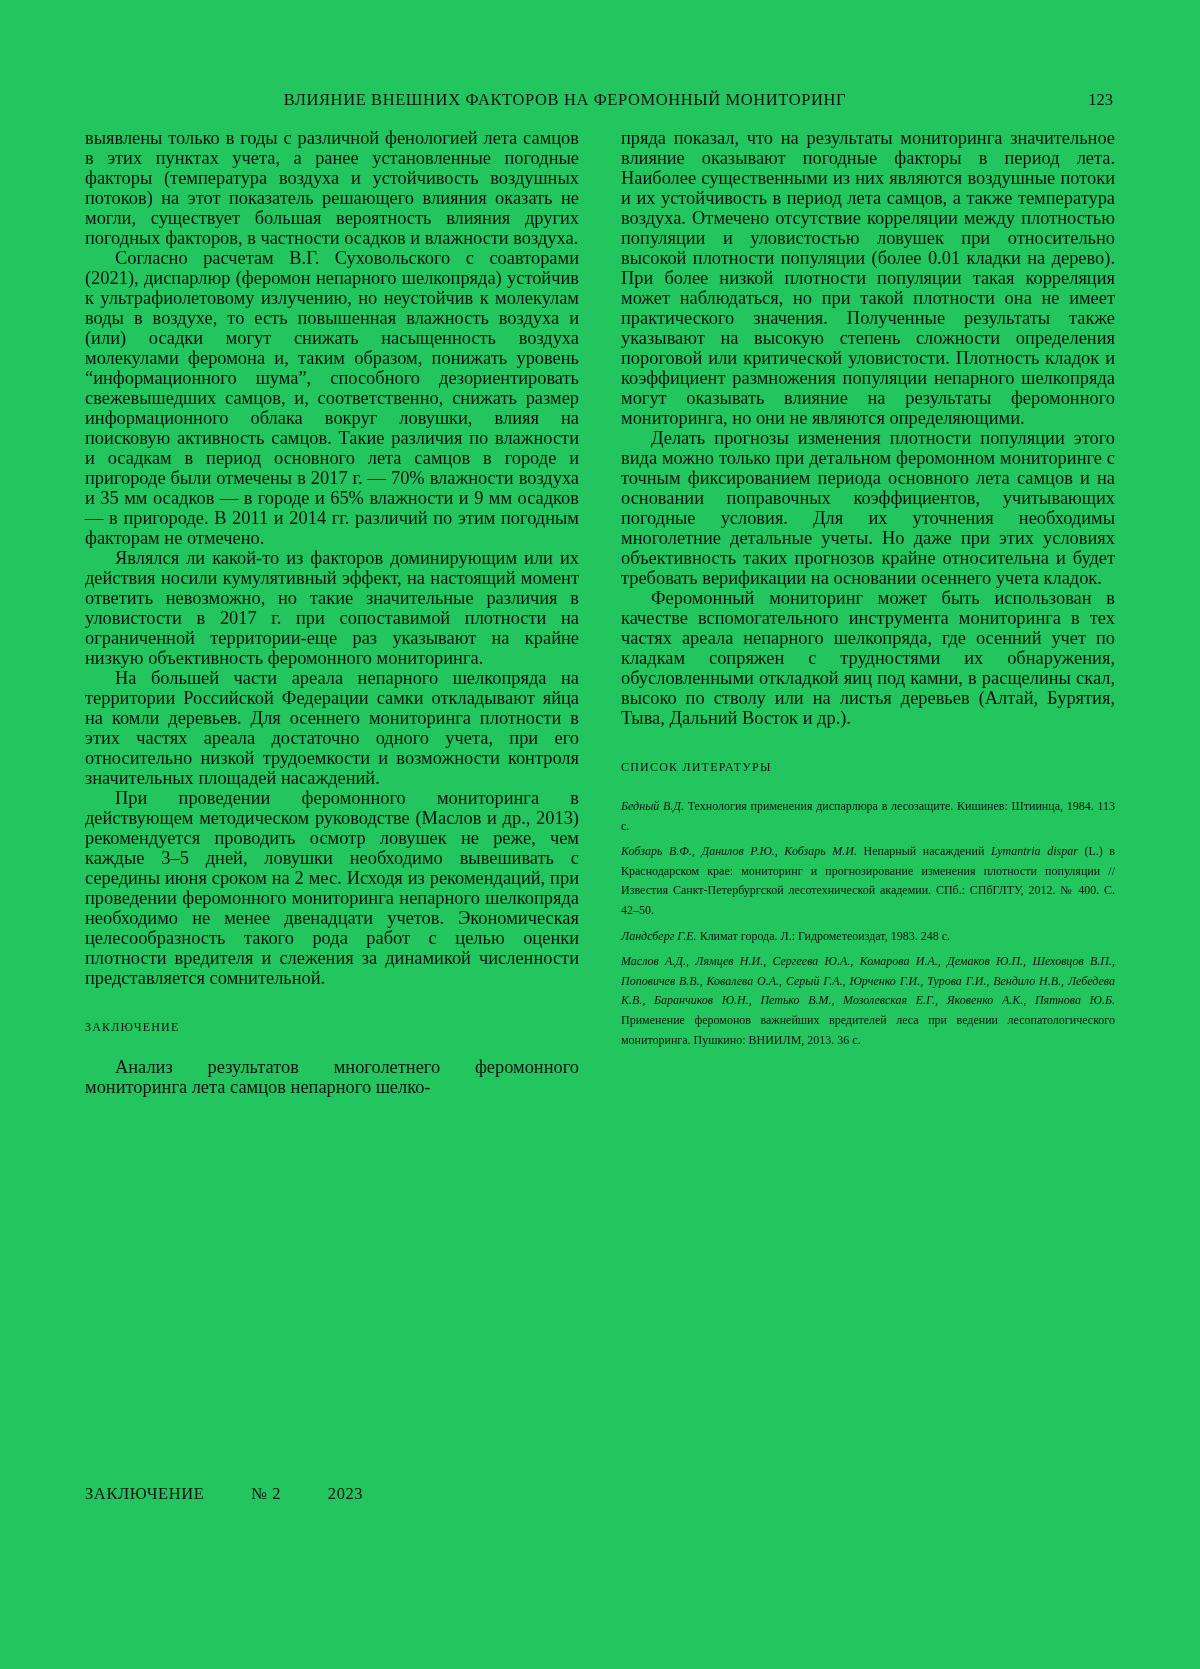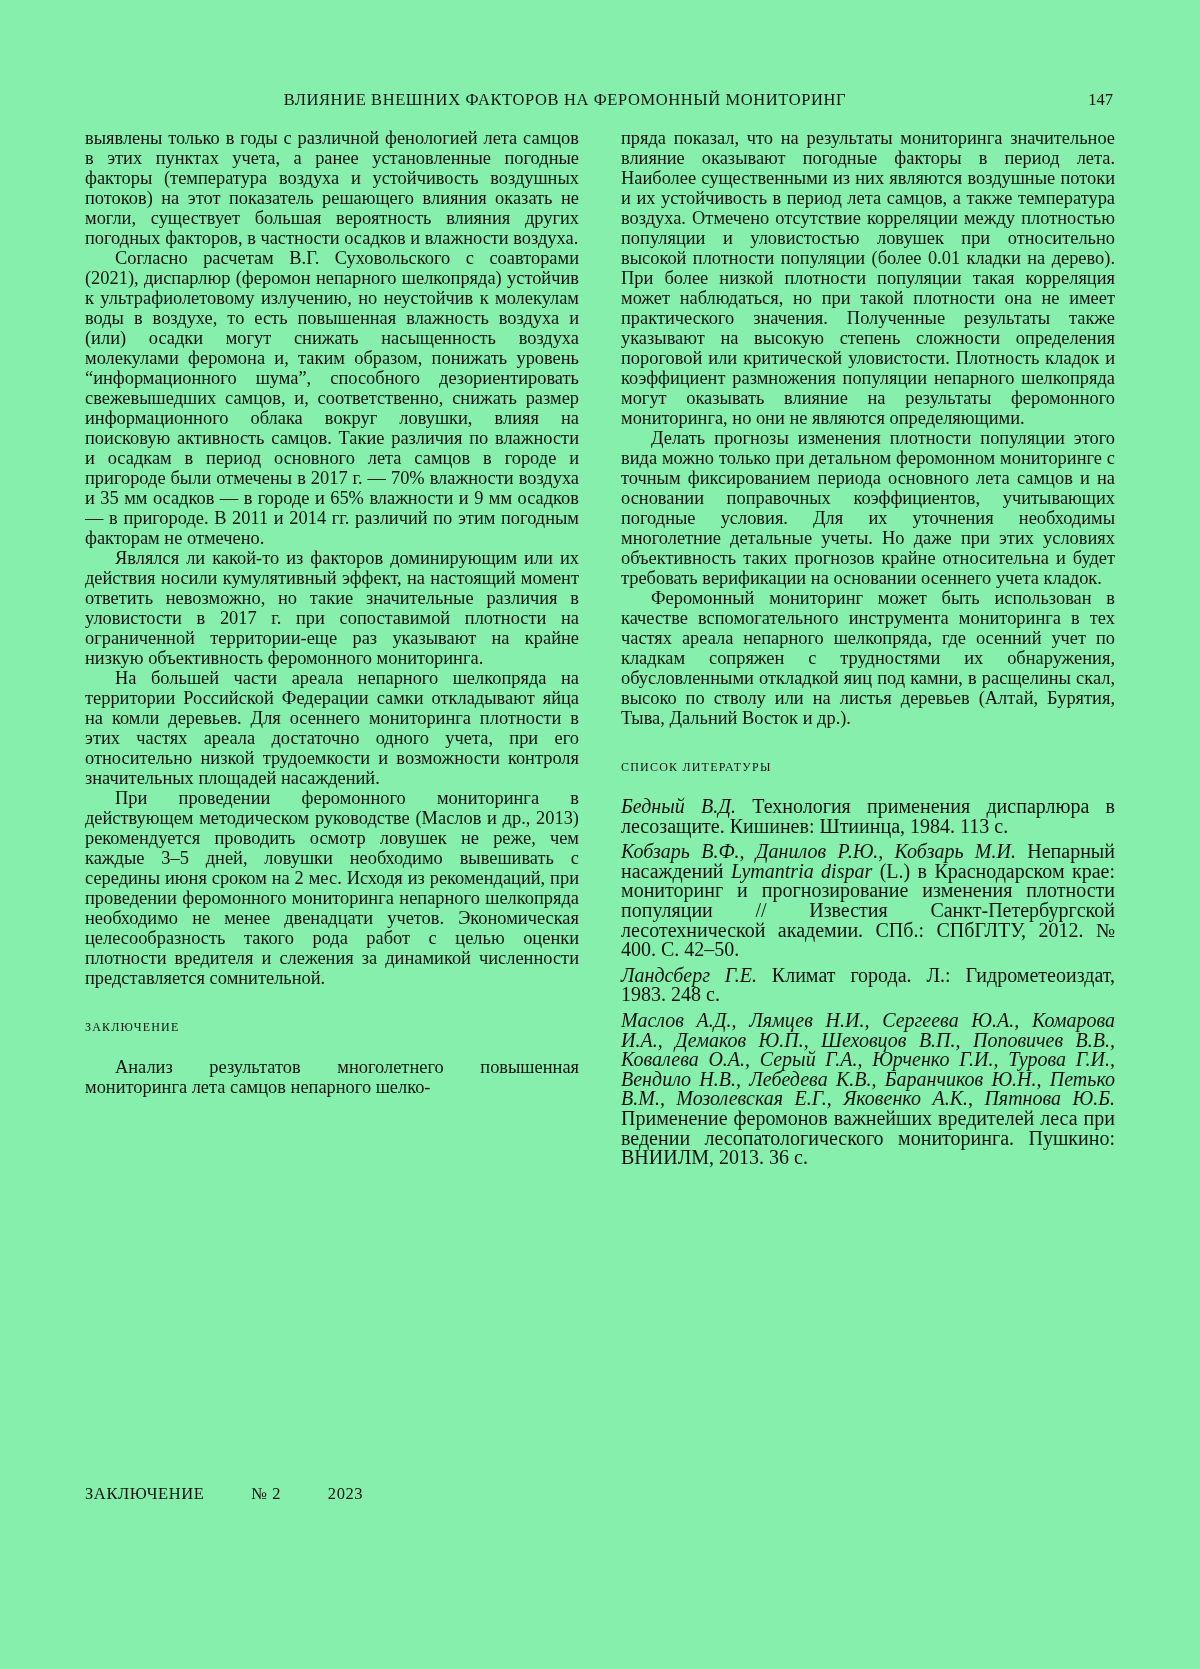--- a/index.html
+++ b/index.html
@@ -1,21 +1,21 @@
 <!DOCTYPE html>
 <html lang="ru"><head>
 <meta charset="utf-8">
 <style>
   * { margin: 0; padding: 0; box-sizing: border-box; }
   html, body { background: #ffffff; }
   .page {
     position: relative;
     width: 1200px;
     height: 1669px;
-    background: #86efac;
+    background: #22c55e;
     color: #121212;
     font-family: "Liberation Serif", serif;
     overflow: hidden;
   }
   .running-head {
     position: absolute;
     top: 90px;
     left: 85px;
     right: 85px;
     height: 22px;
@@ -49,21 +49,21 @@
     hyphens: auto;
   }
   p.para.indent { text-indent: 30px; }
   .section-heading {
     font-size: 12px;
     font-weight: normal;
     letter-spacing: 1.2px;
     margin: 32px 0 22px 0;
   }
   .references p.reference {
-    font-size: 20px;
+    font-size: 12px;
     line-height: 19.6px;
     text-align: justify;
     hyphens: auto;
     margin-bottom: 6px;
   }
   .references .italic { font-style: italic; }
   .footer {
     position: absolute;
     left: 85px;
     top: 1484px;
@@ -74,36 +74,36 @@
   .footer-issue { margin-left: 42px; }
   .footer-year { margin-left: 42px; }
 </style>
 </head>
 <body>
 
 <div class="page">
 
   <header class="running-head">
     <div class="running-title">ВЛИЯНИЕ ВНЕШНИХ ФАКТОРОВ НА ФЕРОМОННЫЙ МОНИТОРИНГ</div>
-    <div class="page-number">147</div>
+    <div class="page-number">123</div>
   </header>
 
   <main class="columns">
 
     <section class="column">
       <div id="left-paras">
           <p class="para">выявлены только в годы с различной фенологией лета самцов в этих пунктах учета, а ранее установленные погодные факторы (температура воздуха и устойчивость воздушных потоков) на этот показатель решающего влияния оказать не могли, существует большая вероятность влияния других погодных факторов, в частности осадков и влажности воздуха.</p>
           <p class="para indent">Согласно расчетам В.Г. Суховольского с соавторами (2021), диспарлюр (феромон непарного шелкопряда) устойчив к ультрафиолетовому излучению, но неустойчив к молекулам воды в воздухе, то есть повышенная влажность воздуха и (или) осадки могут снижать насыщенность воздуха молекулами феромона и, таким образом, понижать уровень “информационного шума”, способного дезориентировать свежевышедших самцов, и, соответственно, снижать размер информационного облака вокруг ловушки, влияя на поисковую активность самцов. Такие различия по влажности и осадкам в период основного лета самцов в городе и пригороде были отмечены в 2017 г. — 70% влажности воздуха и 35 мм осадков — в городе и 65% влажности и 9 мм осадков — в пригороде. В 2011 и 2014 гг. различий по этим погодным факторам не отмечено.</p>
           <p class="para indent">Являлся ли какой-то из факторов доминирующим или их действия носили кумулятивный эффект, на настоящий момент ответить невозможно, но такие значительные различия в уловистости в 2017 г. при сопоставимой плотности на ограниченной территории-еще раз указывают на крайне низкую объективность феромонного мониторинга.</p>
           <p class="para indent">На большей части ареала непарного шелкопряда на территории Российской Федерации самки откладывают яйца на комли деревьев. Для осеннего мониторинга плотности в этих частях ареала достаточно одного учета, при его относительно низкой трудоемкости и возможности контроля значительных площадей насаждений.</p>
           <p class="para indent">При проведении феромонного мониторинга в действующем методическом руководстве (Маслов и др., 2013) рекомендуется проводить осмотр ловушек не реже, чем каждые 3–5 дней, ловушки необходимо вывешивать с середины июня сроком на 2 мес. Исходя из рекомендаций, при проведении феромонного мониторинга непарного шелкопряда необходимо не менее двенадцати учетов. Экономическая целесообразность такого рода работ с целью оценки плотности вредителя и слежения за динамикой численности представляется сомнительной.</p>
         </div>
       <h2 class="section-heading">ЗАКЛЮЧЕНИЕ</h2>
       <div id="left-section-paras">
-          <p class="para indent">Анализ результатов многолетнего повышенная мониторинга лета самцов непарного шелко-</p>
+          <p class="para indent">Анализ результатов многолетнего феромонного мониторинга лета самцов непарного шелко-</p>
         </div>
     </section>
 
     <section class="column">
       <div id="right-paras">
           <p class="para">пряда показал, что на результаты мониторинга значительное влияние оказывают погодные факторы в период лета. Наиболее существенными из них являются воздушные потоки и их устойчивость в период лета самцов, а также температура воздуха. Отмечено отсутствие корреляции между плотностью популяции и уловистостью ловушек при относительно высокой плотности популяции (более 0.01 кладки на дерево). При более низкой плотности популяции такая корреляция может наблюдаться, но при такой плотности она не имеет практического значения. Полученные результаты также указывают на высокую степень сложности определения пороговой или критической уловистости. Плотность кладок и коэффициент размножения популяции непарного шелкопряда могут оказывать влияние на результаты феромонного мониторинга, но они не являются определяющими.</p>
           <p class="para indent">Делать прогнозы изменения плотности популяции этого вида можно только при детальном феромонном мониторинге с точным фиксированием периода основного лета самцов и на основании поправочных коэффициентов, учитывающих погодные условия. Для их уточнения необходимы многолетние детальные учеты. Но даже при этих условиях объективность таких прогнозов крайне относительна и будет требовать верификации на основании осеннего учета кладок.</p>
           <p class="para indent">Феромонный мониторинг может быть использован в качестве вспомогательного инструмента мониторинга в тех частях ареала непарного шелкопряда, где осенний учет по кладкам сопряжен с трудностями их обнаружения, обусловленными откладкой яиц под камни, в расщелины скал, высоко по стволу или на листья деревьев (Алтай, Бурятия, Тыва, Дальний Восток и др.).</p>
         </div>
       <h2 class="section-heading">СПИСОК ЛИТЕРАТУРЫ</h2>

